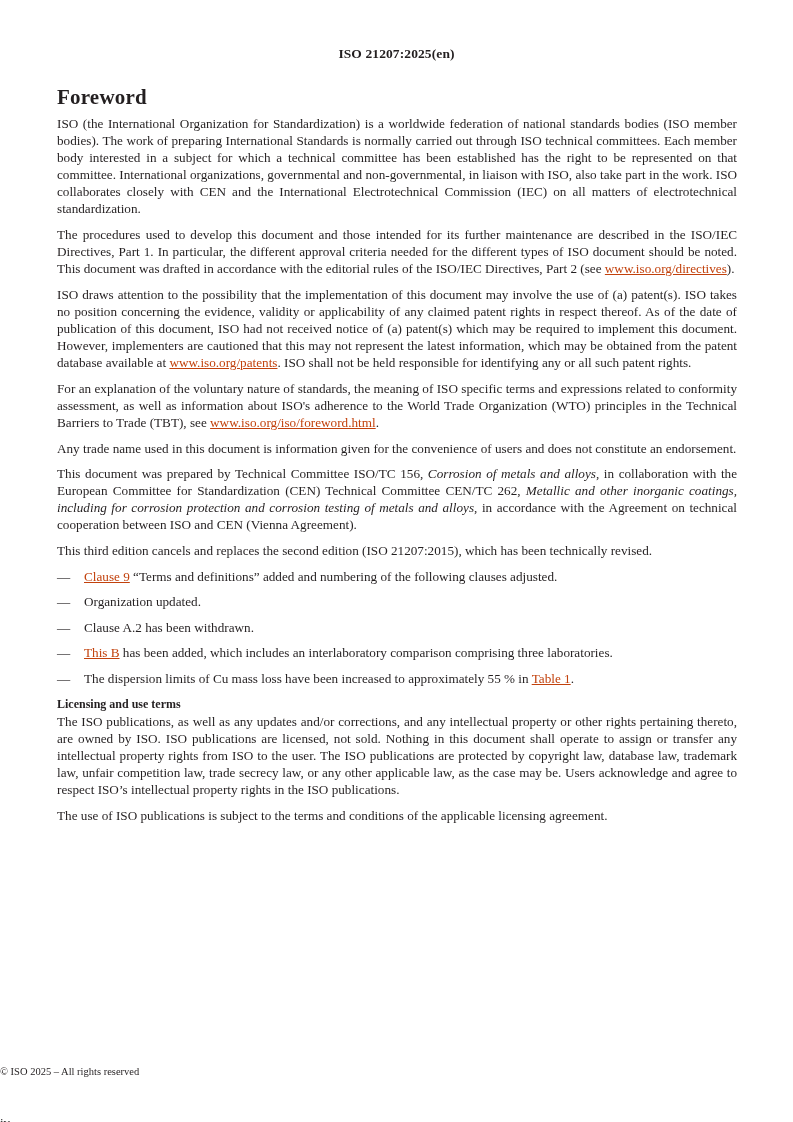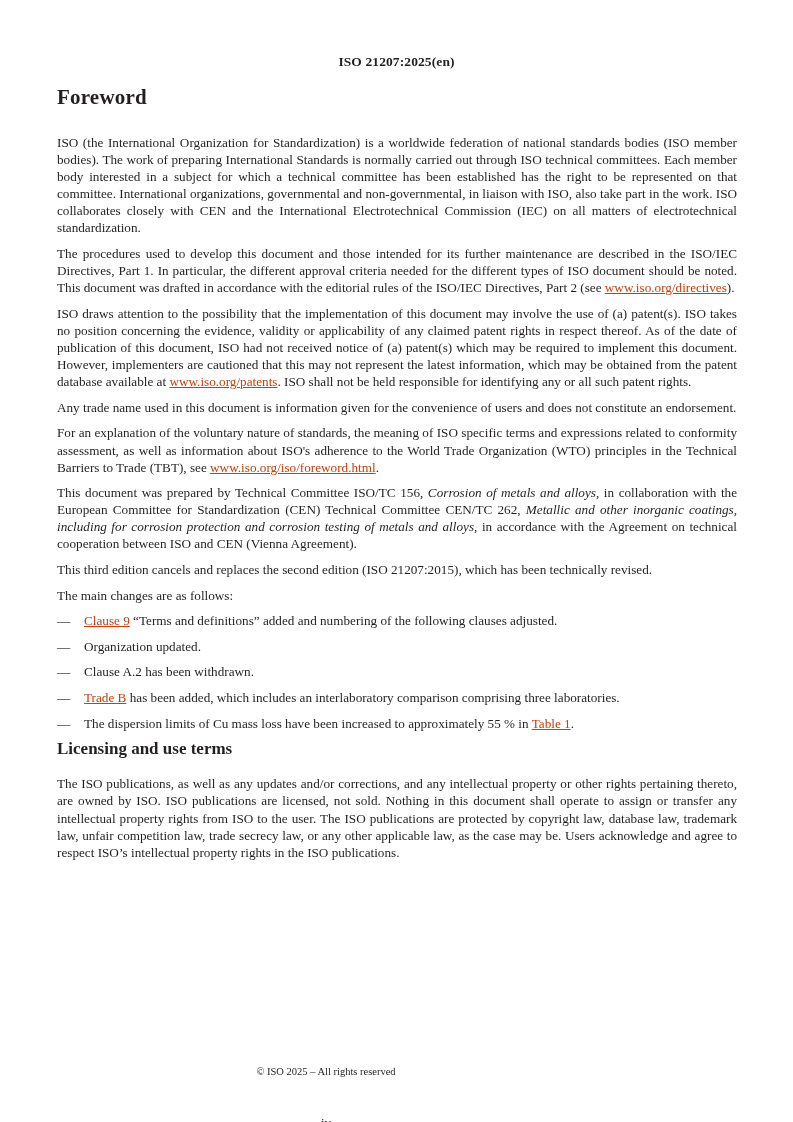--- a/index.html
+++ b/index.html
@@ -16,21 +16,21 @@
       color: #231f20;
     }
     .page {
       position: absolute;
       left: 0; top: 0;
       width: 793px;
       height: 1122px;
     }
     .doc-header {
       position: absolute;
-      top: 54px;
+      top: 46px;
       left: 0;
       width: 793px;
       text-align: center;
       font-family: "Liberation Serif", serif;
       font-weight: bold;
       font-size: 13.5px;
       letter-spacing: 0.1px;
     }
     .content {
       position: absolute;
@@ -38,21 +38,21 @@
       top: 84px;
       width: 680px;
       font-family: "Liberation Serif", serif;
       font-size: 13.2px;
       line-height: 17.1px;
     }
     h1.foreword {
       font-family: "Liberation Serif", serif;
       font-weight: bold;
       font-size: 21px;
-      margin: 0 0 24px 0;
+      margin: 0 0 5px 0;
       line-height: 26px;
       letter-spacing: 0.2px;
     }
     p {
       margin: 0 0 8.5px 0;
       text-align: justify;
     }
     a.link {
       color: #c2410c;
       text-decoration: underline;
@@ -68,29 +68,28 @@
       margin: 0 0 8.5px 0;
     }
     ul.changes li .dash {
       position: absolute;
       left: 0;
       top: 0;
     }
     h2.subhead {
       font-family: "Liberation Serif", serif;
       font-weight: bold;
-      font-size: 17px;
-      margin: 0 0 18px 0;
+      font-size: 12px;
+      margin: 0 0 0 0;
       line-height: 17.1px;
     }
     .footer {
       position: absolute;
       left: 0;
       width: 652px;
-      text-align: center;
       font-family: "Liberation Serif", serif;
       color: #231f20;
     }
     .footer-copy {
       top: 1066px;
       font-size: 10.5px;
     }
     .footer-page {
       top: 1083px;
       font-size: 13px;
@@ -107,57 +106,57 @@
   <div class="content">
 
     <h1 class="foreword">Foreword</h1>
 
     <p>ISO (the International Organization for Standardization) is a worldwide federation of national standards bodies (ISO member bodies). The work of preparing International Standards is normally carried out through ISO technical committees. Each member body interested in a subject for which a technical committee has been established has the right to be represented on that committee. International organizations, governmental and non-governmental, in liaison with ISO, also take part in the work. ISO collaborates closely with CEN and the International Electrotechnical Commission (IEC) on all matters of electrotechnical standardization.</p>
 
     <p><span>The procedures used to develop this document and those intended for its further maintenance are described in the ISO/IEC Directives, Part 1. In particular, the different approval criteria needed for the different types of ISO document should be noted. This document was drafted in accordance with the editorial rules of the ISO/IEC Directives, Part 2 (see </span><a class="link">www.iso.org/directives</a><span>).</span></p>
 
     <p><span>ISO draws attention to the possibility that the implementation of this document may involve the use of (a) patent(s). ISO takes no position concerning the evidence, validity or applicability of any claimed patent rights in respect thereof. As of the date of publication of this document, ISO had not received notice of (a) patent(s) which may be required to implement this document. However, implementers are cautioned that this may not represent the latest information, which may be obtained from the patent database available at </span><a class="link">www.iso.org/patents</a><span>. ISO shall not be held responsible for identifying any or all such patent rights.</span></p>
 
+    <p><span>For an explanation of the voluntary nature of standards, the meaning of ISO specific terms and expressions related to conformity assessment, as well as information about ISO's adherence to the World Trade Organization (WTO) principles in the Technical Barriers to Trade (TBT), see </span><a class="link">www.iso.org/iso/foreword.html</a><span>.</span></p>
+
     <p>Any trade name used in this document is information given for the convenience of users and does not constitute an endorsement.</p>
-
-    <p><span>For an explanation of the voluntary nature of standards, the meaning of ISO specific terms and expressions related to conformity assessment, as well as information about ISO's adherence to the World Trade Organization (WTO) principles in the Technical Barriers to Trade (TBT), see </span><a class="link">www.iso.org/iso/foreword.html</a><span>.</span></p>
 
     <p><span>This document was prepared by Technical Committee ISO/TC 156, </span><em>Corrosion of metals and alloys</em><span>, in collaboration with the European Committee for Standardization (CEN) Technical Committee CEN/TC 262, </span><em>Metallic and other inorganic coatings, including for corrosion protection and corrosion testing of metals and alloys</em><span>, in accordance with the Agreement on technical cooperation between ISO and CEN (Vienna Agreement).</span></p>
 
     <p>This third edition cancels and replaces the second edition (ISO 21207:2015), which has been technically revised.</p>
 
-    <p>The main changes are as follows:</p>
 
     <ul class="changes">
       <li>
         <span class="dash">—</span>
         <a class="link">Clause 9</a><span> “Terms and definitions” added and numbering of the following clauses adjusted.</span>
       </li>
       <li>
         <span class="dash">—</span>
         <span>Organization updated.</span>
       </li>
       <li>
         <span class="dash">—</span>
         <span>Clause A.2 has been withdrawn.</span>
       </li>
       <li>
         <span class="dash">—</span>
-        <a class="link">Trade B</a><span> has been added, which includes an interlaboratory comparison comprising three laboratories.</span>
+        <a class="link">This B</a><span> has been added, which includes an interlaboratory comparison comprising three laboratories.</span>
       </li>
       <li>
         <span class="dash">—</span>
         <span>The dispersion limits of Cu mass loss have been increased to approximately 55 % in </span><a class="link">Table 1</a><span>.</span>
       </li>
     </ul>
 
 
     <h2 class="subhead">Licensing and use terms</h2>
 
     <p>The ISO publications, as well as any updates and/or corrections, and any intellectual property or other rights pertaining thereto, are owned by ISO. ISO publications are licensed, not sold. Nothing in this document shall operate to assign or transfer any intellectual property rights from ISO to the user. The ISO publications are protected by copyright law, database law, trademark law, unfair competition law, trade secrecy law, or any other applicable law, as the case may be. Users acknowledge and agree to respect ISO’s intellectual property rights in the ISO publications.</p>
 
+    <p>The use of ISO publications is subject to the terms and conditions of the applicable licensing agreement.</p>
 
   </div>
 
   <div class="footer footer-copy">© ISO 2025 – All rights reserved</div>
   <div class="footer footer-page">iv</div>
 
 </div>
 
 </body></html>

